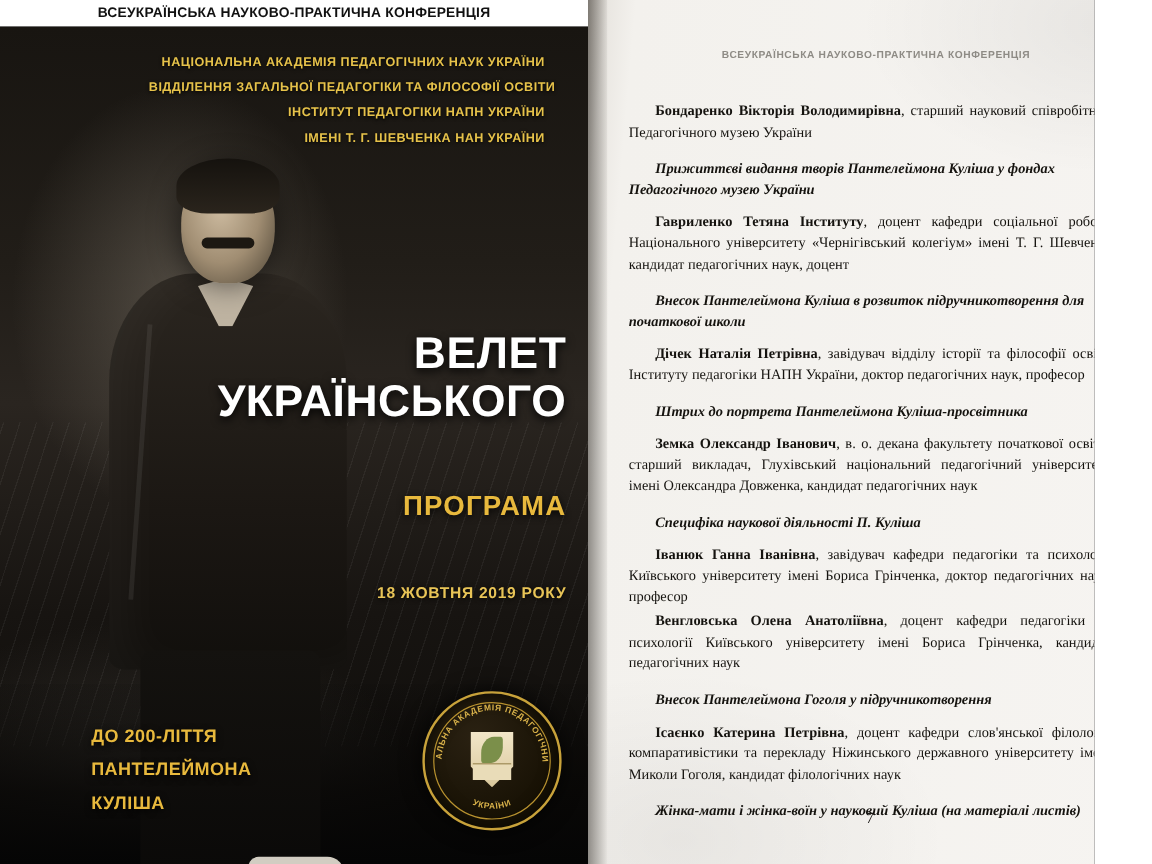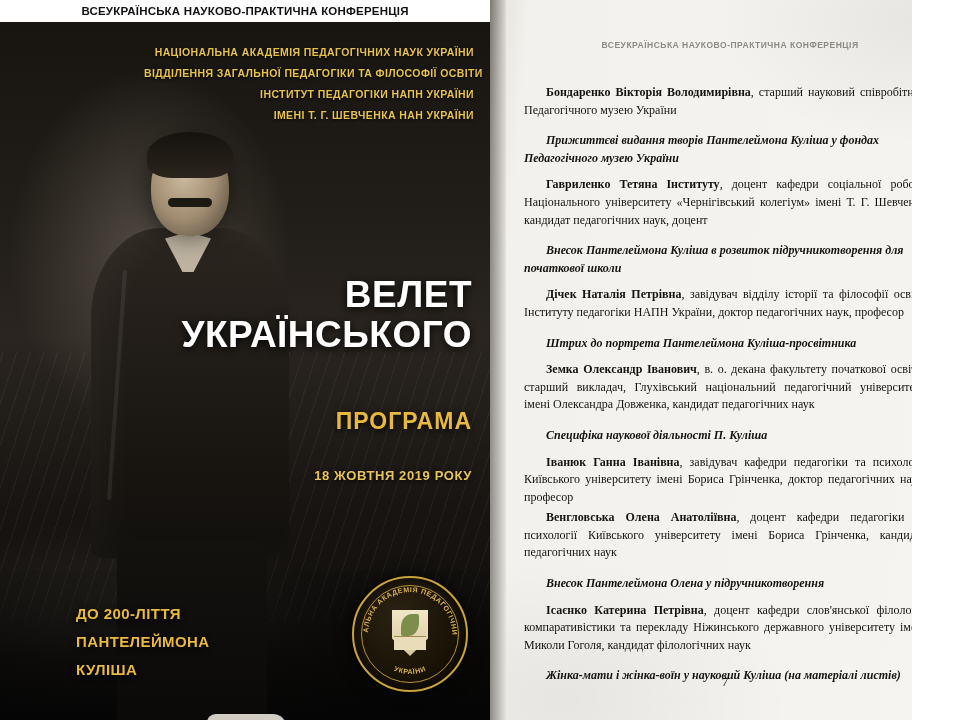--- a/index.html
+++ b/index.html
@@ -134,21 +134,21 @@
     left: 152px; top: 612px;
     width: 80px; height: 20px;
     border-radius: 12px 20px 8px 8px;
     background: #e4ded2;
     opacity: .92;
   }
 
   
   .inst {
     position: absolute;
-    right: 16px; top: 42px;
+    right: 36px; top: 42px;
     width: 330px;
     text-align: right;
     color: #e6c24a;
     font-family: "Liberation Sans", sans-serif;
     font-weight: bold;
     font-size: 10.5px;
     line-height: 21px;
     letter-spacing: .4px;
     text-transform: uppercase;
     z-index: 5;
@@ -181,21 +181,21 @@
     font-family: "Liberation Sans", sans-serif;
     font-weight: bold;
     font-size: 23px;
     letter-spacing: 1px;
     text-transform: uppercase;
     z-index: 5;
     text-shadow: 0 2px 6px rgba(0,0,0,.9);
   }
   .cover-date {
     position: absolute;
-    right: 18px; top: 468px;
+    right: 18px; top: 486px;
     width: 340px;
     text-align: right;
     color: #e8c457;
     font-family: "Liberation Sans", sans-serif;
     font-weight: bold;
     font-size: 13px;
     letter-spacing: .6px;
     text-transform: uppercase;
     z-index: 5;
     text-shadow: 0 1px 4px rgba(0,0,0,.9);
@@ -422,21 +422,21 @@
       </div>
       <div class="topic">Специфіка наукової діяльності П. Куліша</div>
 
       <div class="entry">
         <p><span class="nm">Іванюк Ганна Іванівна</span><span>, завідувач кафедри педагогіки та психології Київського університету імені Бориса Грінченка, доктор педагогічних наук, професор</span></p>
       </div>
 
       <div class="entry">
         <p><span class="nm">Венгловська Олена Анатоліївна</span><span>, доцент кафедри педагогіки та психології Київського університету імені Бориса Грінченка, кандидат педагогічних наук</span></p>
       </div>
-      <div class="topic">Внесок Пантелеймона Олена у підручникотворення</div>
+      <div class="topic">Внесок Пантелеймона Гоголя у підручникотворення</div>
 
       <div class="entry">
         <p><span class="nm">Ісаєнко Катерина Петрівна</span><span>, доцент кафедри слов'янської філології, компаративістики та перекладу Ніжинського державного університету імені Миколи Гоголя, кандидат філологічних наук</span></p>
       </div>
       <div class="topic">Жінка-мати і жінка-воїн у науковий Куліша (на матеріалі листів)</div>
 
     </div>
 
     <div class="page-number">7</div>
   </div>

